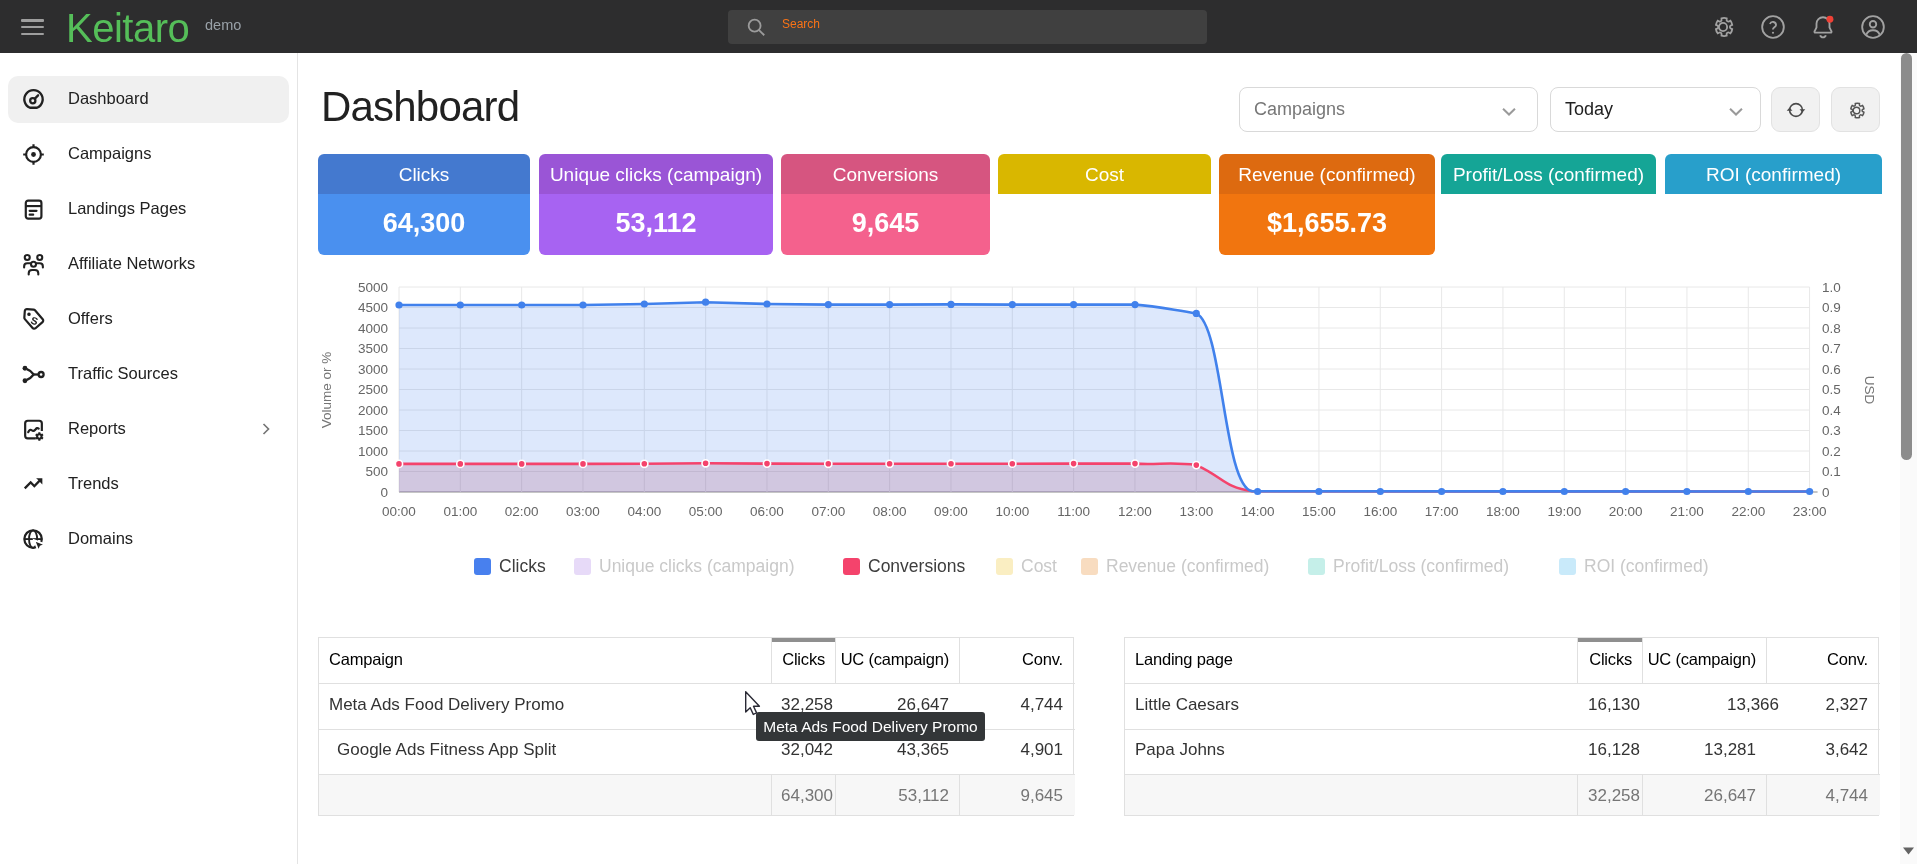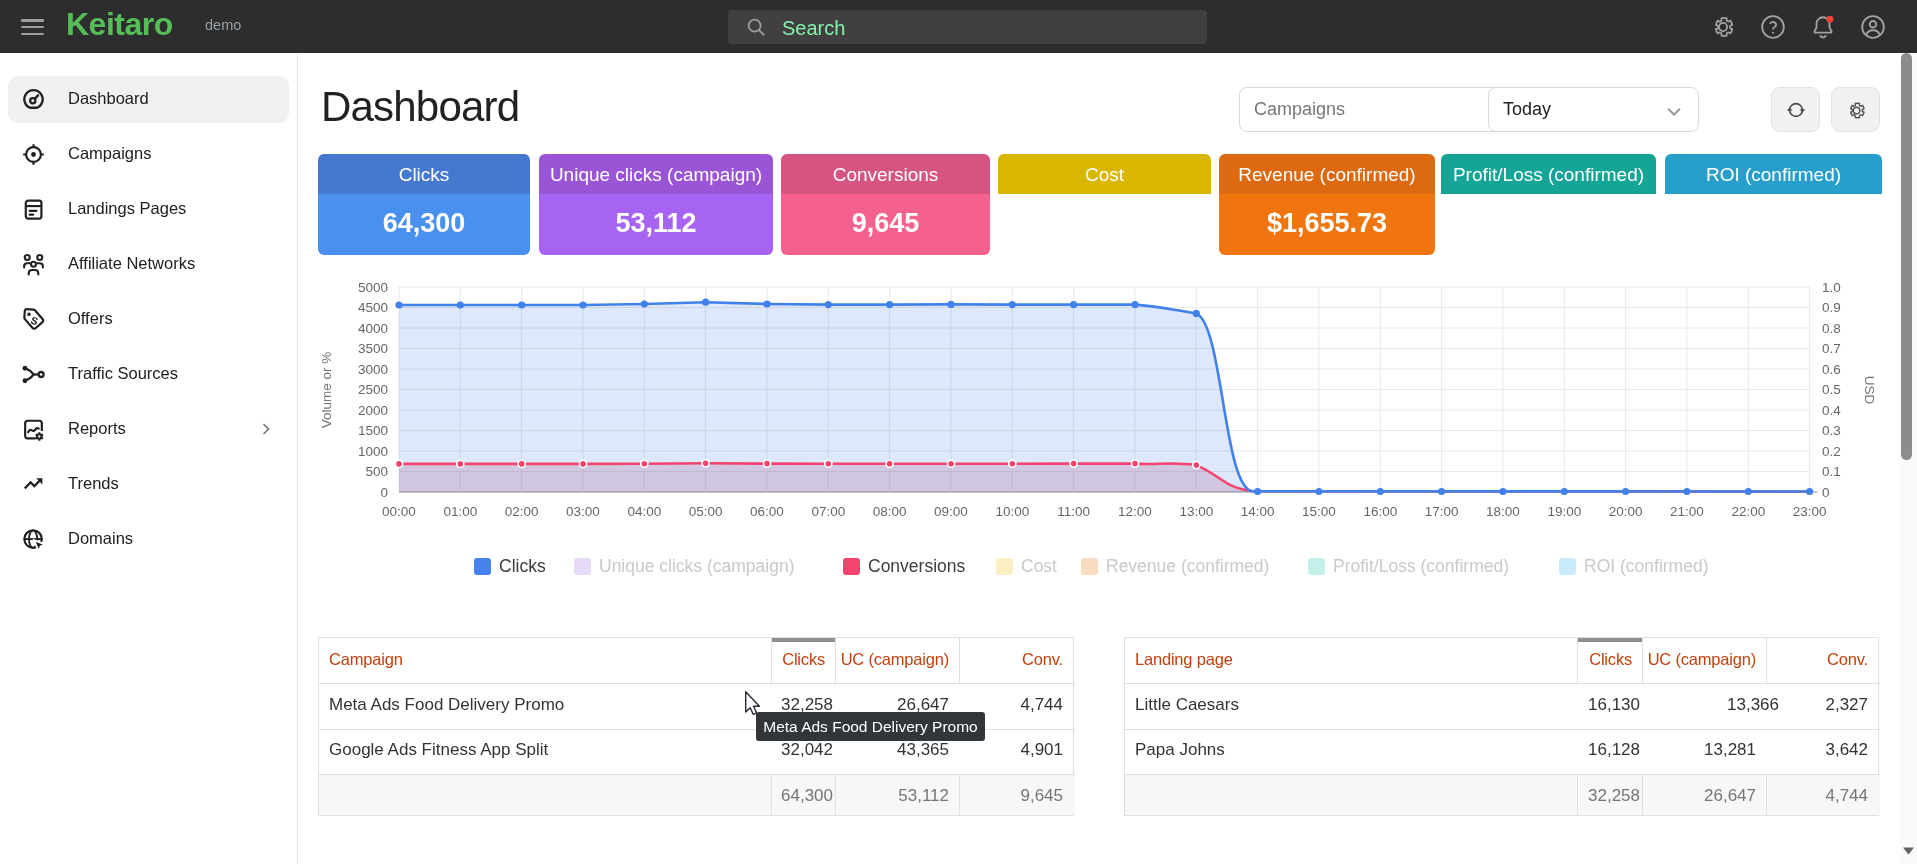--- a/index.html
+++ b/index.html
@@ -5,24 +5,24 @@
 * { margin:0; padding:0; box-sizing:border-box; }
 html,body { width:1917px; height:864px; overflow:hidden; background:#fff;
   font-family:"Liberation Sans", sans-serif; }
 #stage { position:relative; width:1917px; height:864px; overflow:hidden; }
 .abs { position:absolute; }
 
 
 #topbar { position:absolute; left:0; top:0; width:1917px; height:53px; background:#2d2d2e; }
 #burger { position:absolute; left:21px; top:19px; width:23px; height:16px; }
 #burger div { height:2.5px; background:#9e9e9e; border-radius:1px; margin-bottom:4.4px; }
-#logo { position:absolute; left:66px; top:6px; font-size:32px; font-weight:700; color:#55be59; letter-spacing:-0.5px; }
+#logo { position:absolute; left:66px; top:6px; font-size:40px; font-weight:400; color:#55be59; letter-spacing:-0.5px; }
 #demo { position:absolute; left:205px; top:17px; font-size:14.5px; color:#99a1a8; }
 #searchbox { position:absolute; left:728px; top:10px; width:479px; height:34px; background:#404040; border-radius:4px; }
-#searchbox span { position:absolute; left:54px; top:7px; font-size:20px; color:#86efac; }
+#searchbox span { position:absolute; left:54px; top:7px; font-size:12px; color:#f97316; }
 .tbicon { position:absolute; top:14px; width:26px; height:26px; }
 
 
 #sidebar { position:absolute; left:0; top:53px; width:298px; height:811px; background:#fff; border-right:1px solid #e4e4e4; }
 .sbitem { position:absolute; left:8px; width:281px; height:47px; border-radius:10px; }
 .sbitem.active { background:#f0f0f0; }
 .sbitem .ic { position:absolute; left:13px; top:11px; width:25px; height:25px; }
 .sbitem .tx { position:absolute; left:60px; top:13px; font-size:16.5px; color:#212121; }
 .sbchev { position:absolute; left:248px; top:13px; width:20px; height:20px; }
 
@@ -39,21 +39,21 @@
 
 
 .lg { position:absolute; top:557px; height:18px; }
 .lg i { position:absolute; left:0; top:0.5px; width:17px; height:17px; border-radius:3px; }
 .lg span { position:absolute; left:25px; top:-1px; font-size:17.5px; white-space:nowrap; }
 .lgon span { color:#3d3d3d; }
 .lgoff span { color:#c9c9c9; }
 
 
 .dtbl { position:absolute; border:1px solid #e0e0e0; font-size:17px; color:#333; }
-.dtbl .hrow  { position:absolute; color:#c2410c; font-size:16.5px; letter-spacing:-0.2px; }
+.dtbl .hrow  { position:absolute; color:#000000; font-size:16.5px; letter-spacing:-0.2px; }
 .dtbl .cell { position:absolute; white-space:nowrap; overflow:hidden; }
 .r { text-align:right; }
 .line { position:absolute; background:#e0e0e0; }
 .vline { position:absolute; background:#e0e0e0; width:1px; }
 .sortbar { position:absolute; height:4px; background:#8f8f8f; top:0; }
 
 #tooltip { position:absolute; left:756px; top:712px; width:229px; height:29px; background:#333638; border-radius:3px; color:#fff; font-size:15.5px; line-height:29px; text-align:center; }
 
 
 #sctrack { position:absolute; left:1900px; top:53px; width:17px; height:811px; background:#fafafa; }
@@ -198,21 +198,21 @@
   </div>
     </div>
 
   <div id="h1">Dashboard</div>
   <div class="select" style="left:1239px;width:299px">
     <span class="lab" style="color:#777">Campaigns</span>
     <svg class="abs" style="left:256px;top:13px" width="26" height="22" viewBox="0 0 24 24" fill="none" stroke="#9a9a9a" stroke-width="2.2">
         <path d="M5.5 8.5l6.5 6.3 6.5-6.3"></path>
       </svg>
   </div>
-  <div class="select" style="left:1488px;width:211px">
+  <div class="select" style="left:1550px;width:211px">
     <span class="lab" style="color:#212121">Today</span>
     <svg class="abs" style="left:172px;top:13px" width="26" height="22" viewBox="0 0 24 24" fill="none" stroke="#9a9a9a" stroke-width="2.2">
         <path d="M5.5 8.5l6.5 6.3 6.5-6.3"></path>
       </svg>
   </div>
   <div class="sqbtn" style="left:1771px">
     <svg class="abs" style="left:13px;top:11px" width="22" height="22" viewBox="0 0 24 24" fill="none" stroke="#4a4a4a" stroke-width="1.8">
       <circle cx="12" cy="12" r="7"></circle>
       <path d="M1.9 12.9 L8.1 12.9 L5 9.3 Z" fill="#4a4a4a" stroke="none"></path>
       <path d="M15.9 11.1 L22.1 11.1 L19 14.7 Z" fill="#4a4a4a" stroke="none"></path>
@@ -421,21 +421,21 @@
         <div class="sortbar" style="left:452px;width:64px"></div>
         <div class="vline" style="left:452px;top:0;height:45px"></div>
         <div class="vline" style="left:516px;top:0;height:45px"></div>
         <div class="vline" style="left:640px;top:0;height:45px"></div>
         <div class="line" style="left:0;top:45px;width:756px;height:1px"></div>
         <div class="cell" style="left:10px;top:57px">Meta Ads Food Delivery Promo</div>
         <div class="cell r" style="left:452px;top:57px;width:62px">32,258</div>
         <div class="cell r" style="left:516px;top:57px;width:114px">26,647</div>
         <div class="cell r" style="left:640px;top:57px;width:104px">4,744</div>
         <div class="line" style="left:0;top:91px;width:756px;height:1px"></div>
-        <div class="cell" style="left:10px;top:102px">Google Ads Fitness App Split</div>
+        <div class="cell" style="left:18px;top:102px">Google Ads Fitness App Split</div>
         <div class="cell r" style="left:452px;top:102px;width:62px">32,042</div>
         <div class="cell r" style="left:516px;top:102px;width:114px">43,365</div>
         <div class="cell r" style="left:640px;top:102px;width:104px">4,901</div>
         <div class="line" style="left:0;top:136px;width:756px;height:1px"></div>
         <div style="position:absolute;left:0;top:137px;width:756px;height:40px;background:#f7f7f7"></div>
         <div class="vline" style="left:452px;top:137px;height:40px"></div>
         <div class="vline" style="left:516px;top:137px;height:40px"></div>
         <div class="vline" style="left:640px;top:137px;height:40px"></div>
         <div class="cell r" style="left:452px;top:148px;width:62px;color:#757575">64,300</div>
         <div class="cell r" style="left:516px;top:148px;width:114px;color:#757575">53,112</div>

